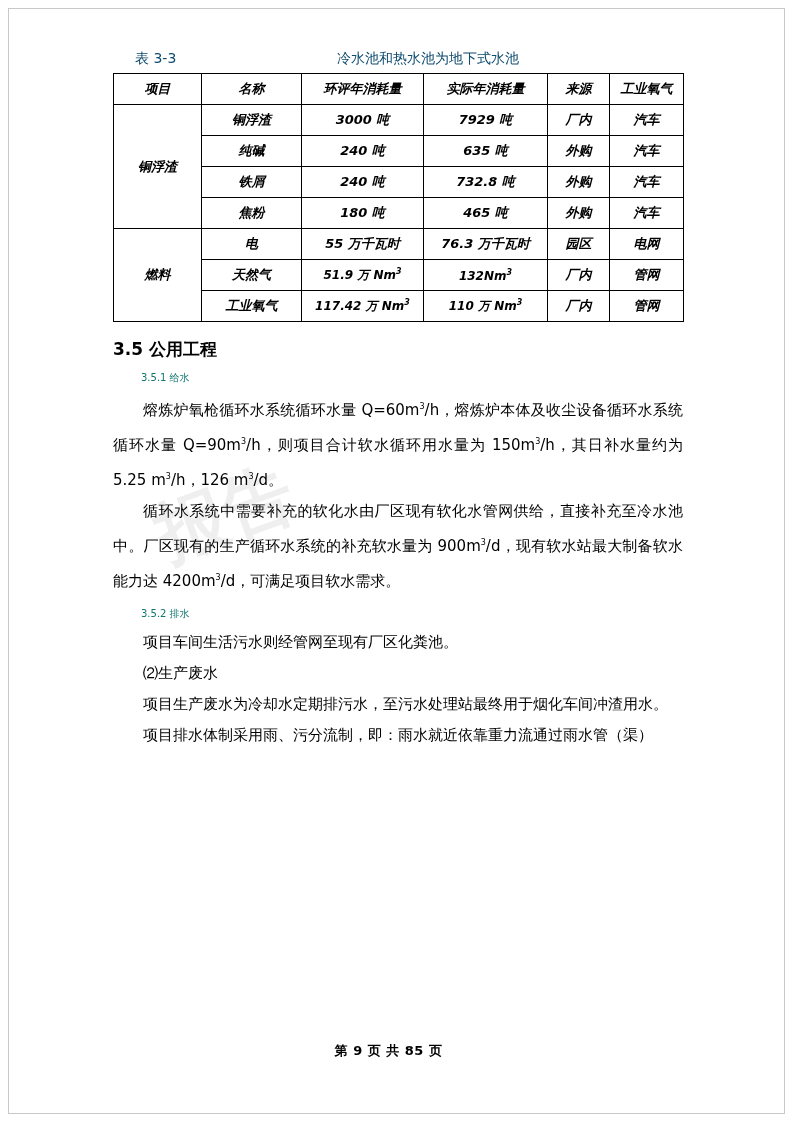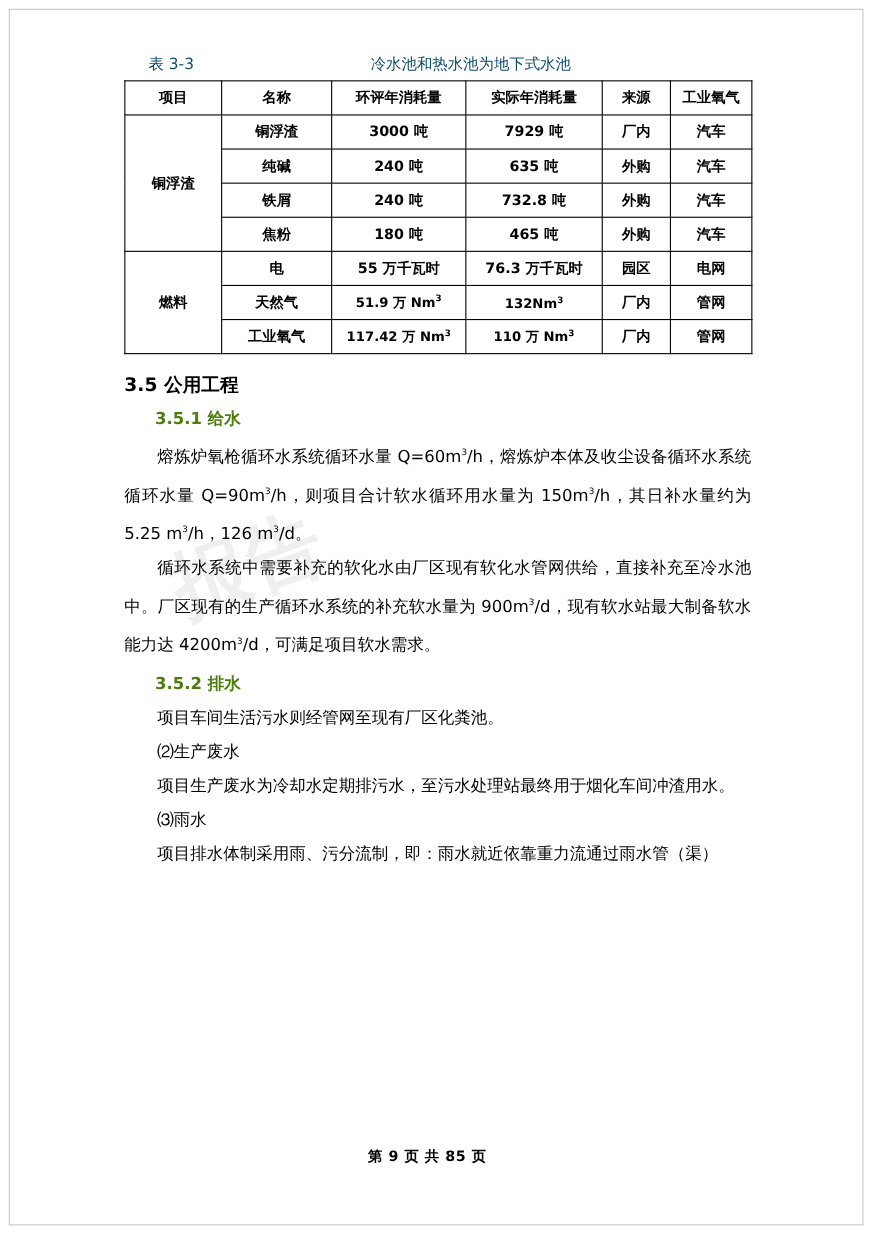--- a/index.html
+++ b/index.html
@@ -58,20 +58,21 @@
   }
   .table-caption .tcap-title {
     flex: 1;
     text-align: center;
     padding-right: 60px;
   }
   table.data {
     border-collapse: collapse;
     width: 570px;
     table-layout: fixed;
+    font-style: italic;
   }
   table.data td, table.data th {
     border: 1px solid #000;
     text-align: center;
     vertical-align: middle;
     font-size: 13px;
     font-weight: bold;
     height: 28px;
     padding: 1px 2px;
     color: #000;
@@ -84,25 +85,25 @@
     font-size: 8px;
     vertical-align: super;
   }
   h2.sec {
     font-size: 17px;
     font-weight: bold;
     margin: 16px 0 10px 0;
     color: #000;
   }
   h3.sub {
-    font-size: 15px;
-    font-weight: bold;
+    font-size: 10px;
+    font-weight: normal;
     margin: 10px 0 6px 0;
     padding-left: 28px;
-    color: #4d7c0f;
+    color: #0f766e;
   }
   p.para {
     font-size: 15px;
     line-height: 31px;
     margin: 0;
     text-align: justify;
     text-justify: inter-ideograph;
     color: #000;
   }
   p.indent {
@@ -233,19 +234,18 @@
     <h3 class="sub">3.5.1 给水</h3>
 
     <p class="para indent">熔炼炉氧枪循环水系统循环水量 Q=60m<sup>3</sup>/h，熔炼炉本体及收尘设备循环水系统循环水量 Q=90m<sup>3</sup>/h，则项目合计软水循环用水量为 150m<sup>3</sup>/h，其日补水量约为 5.25 m<sup>3</sup>/h，126 m<sup>3</sup>/d。</p>
     <p class="para indent">循环水系统中需要补充的软化水由厂区现有软化水管网供给，直接补充至冷水池中。厂区现有的生产循环水系统的补充软水量为 900m<sup>3</sup>/d，现有软水站最大制备软水能力达 4200m<sup>3</sup>/d，可满足项目软水需求。</p>
 
     <h3 class="sub">3.5.2 排水</h3>
 
     <p class="para item">项目车间生活污水则经管网至现有厂区化粪池。</p>
     <p class="para item">⑵生产废水</p>
     <p class="para item">项目生产废水为冷却水定期排污水，至污水处理站最终用于烟化车间冲渣用水。</p>
-    <p class="para item">⑶雨水</p>
     <p class="para item">项目排水体制采用雨、污分流制，即：雨水就近依靠重力流通过雨水管（渠）</p>
 
   </div>
 
   <div class="footer">第 9 页 共 85 页</div>
 </div>
 
 </body></html>

